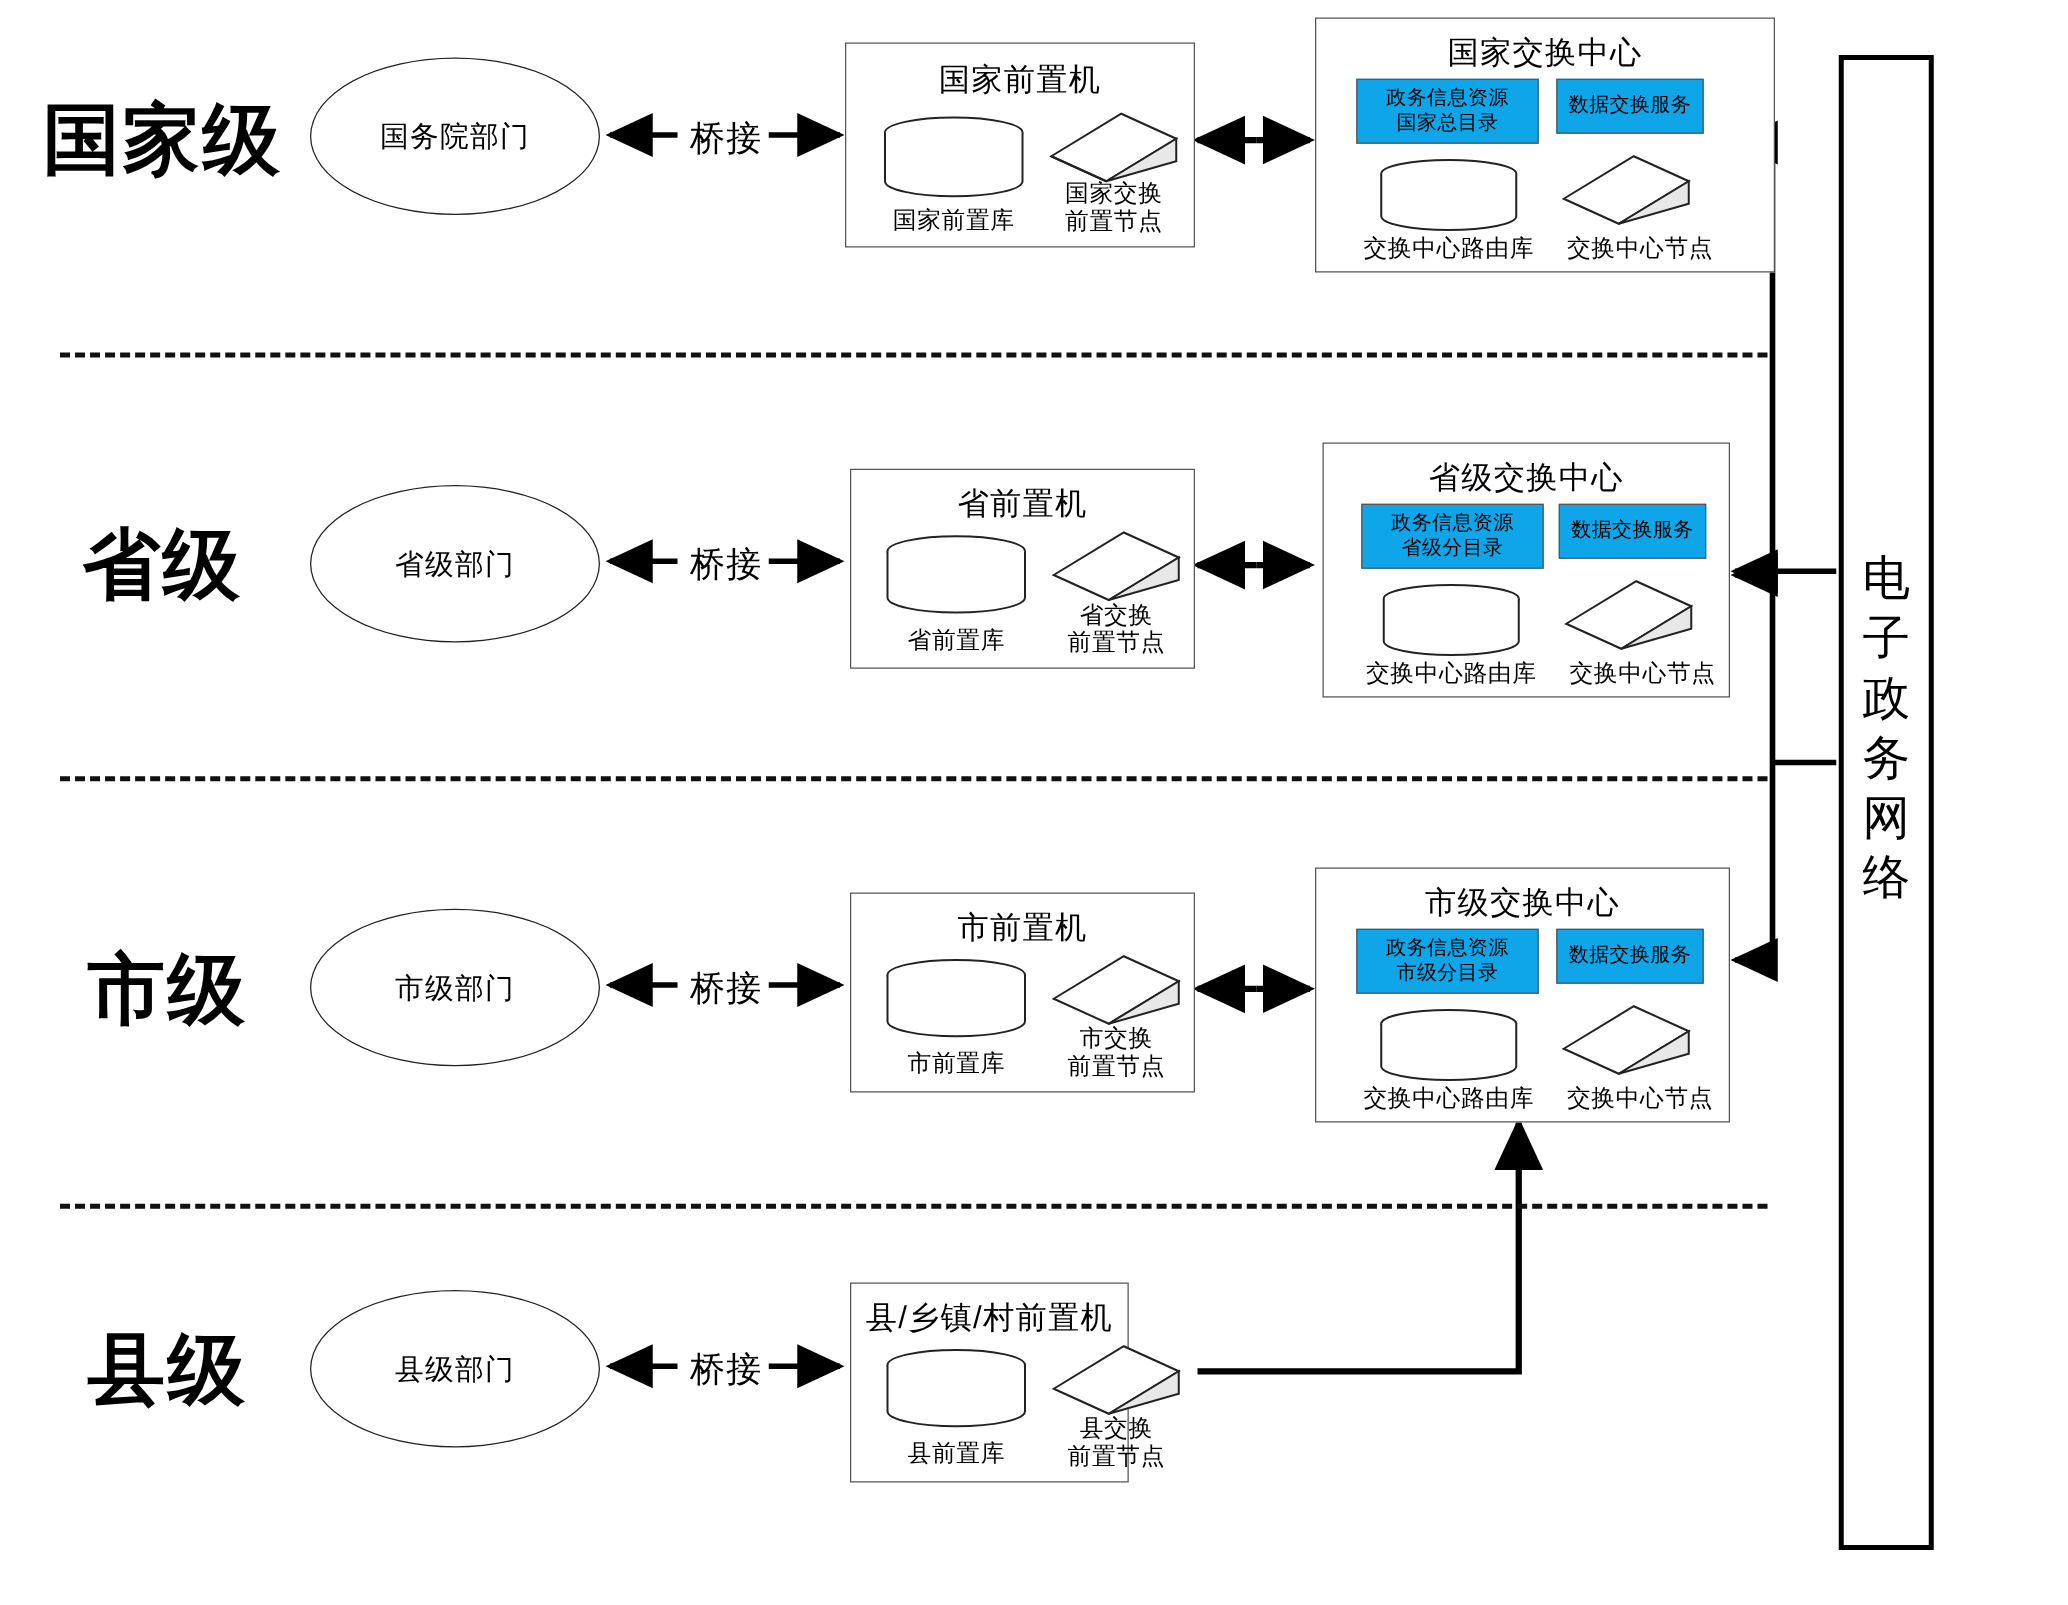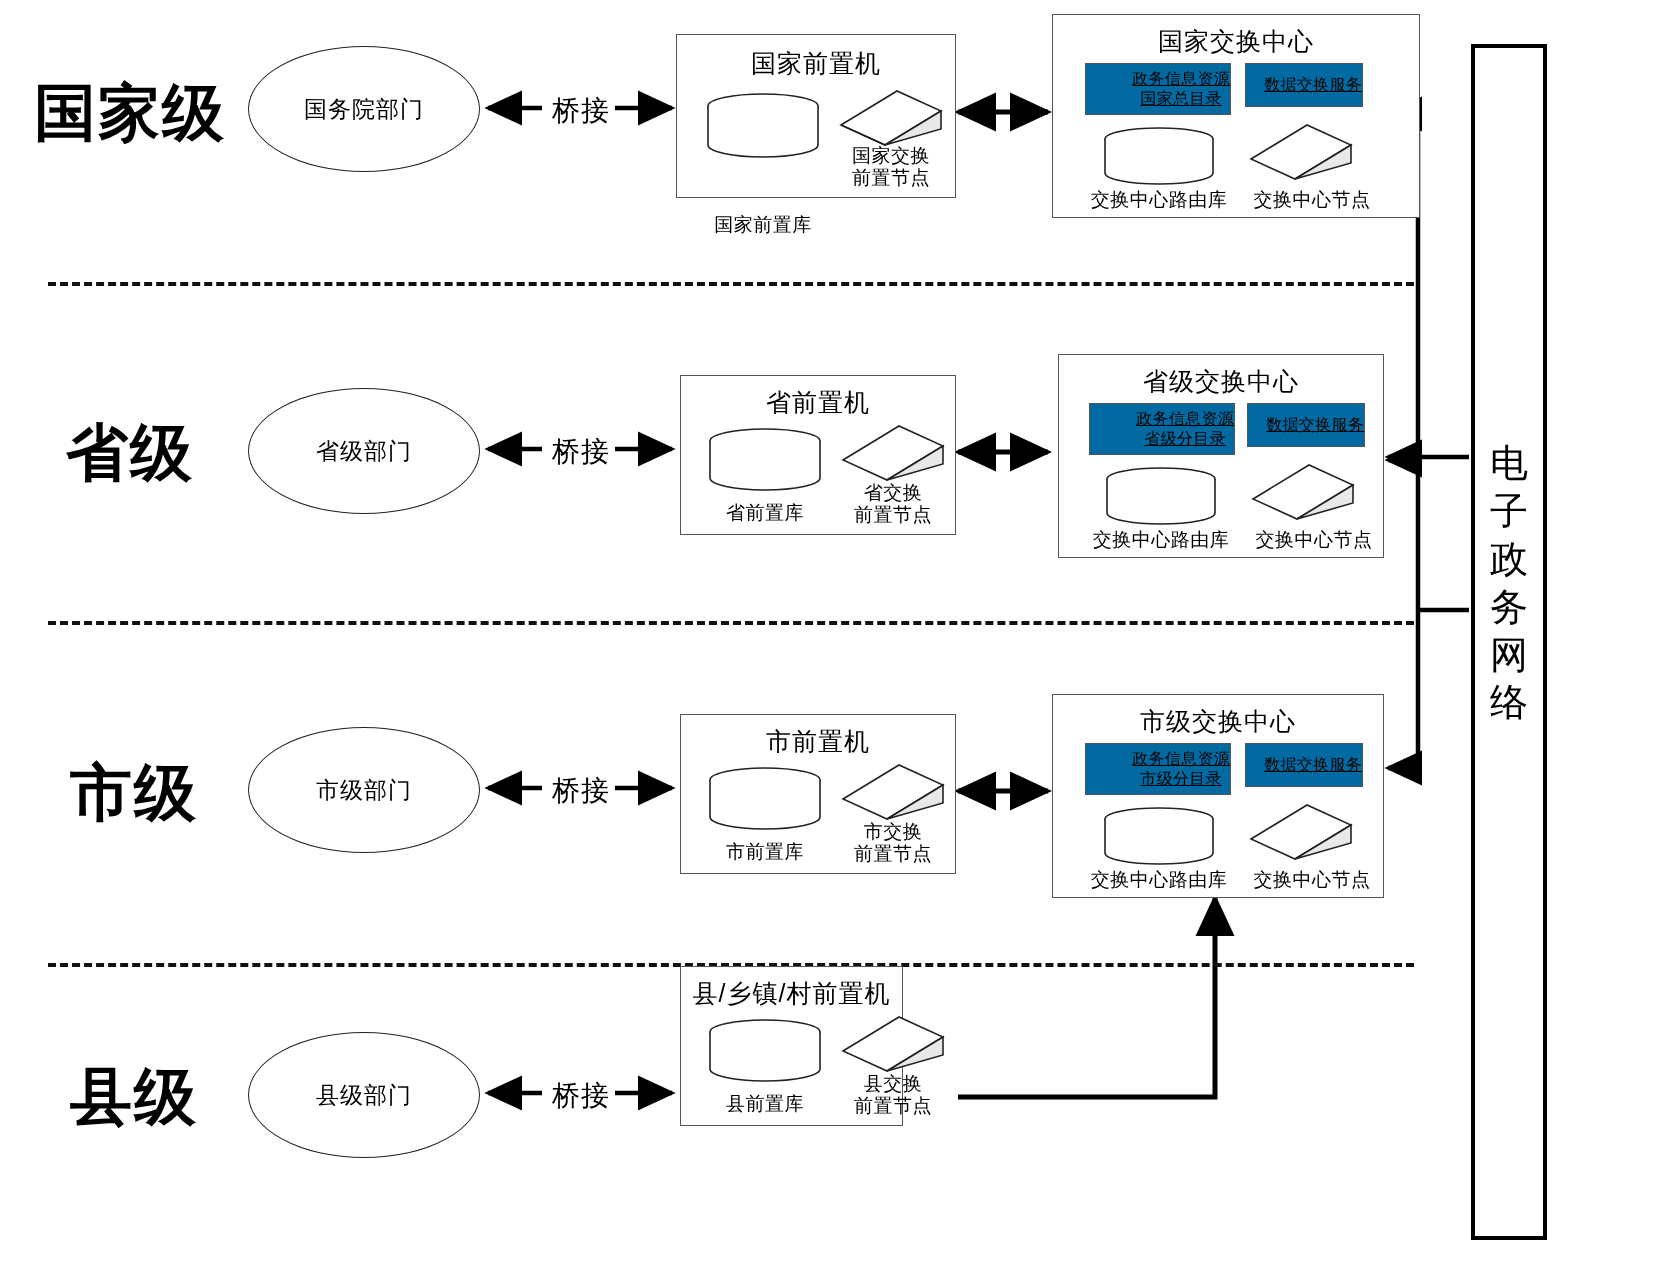--- a/index.html
+++ b/index.html
@@ -28,23 +28,23 @@
 
   
   .prism{position:absolute;}
   .prism svg{display:block;overflow:visible;}
 
   .cap{position:absolute;text-align:center;font-size:19px;line-height:1.15;
       white-space:nowrap;letter-spacing:0.5px;}
   .cap.two{line-height:1.18;}
 
   
-  .svcbox{position:absolute;border:1.5px solid #555;background:#0369a1;
+  .svcbox{position:absolute;border:1.5px solid #555;background:#0ea5e9;
       box-sizing:border-box;display:flex;align-items:center;
-      justify-content:flex-end;text-align:center;text-decoration:underline;}
+      justify-content:center;text-align:center;}
   .svcbox span{font-size:16px;line-height:1.25;white-space:pre-line;letter-spacing:0.3px;}
 
   
   .sep{position:absolute;height:0;border-top:4px dashed #111;}
 
   
   .bridge-label{position:absolute;font-size:28px;white-space:nowrap;
       letter-spacing:1px;background:#fff;padding:0 3px;}
 
   
@@ -126,21 +126,21 @@
 
   <div class="abs box" style="left:676px;top:34px;width:280px;height:164px;">
     <div class="box-title" style="top:12px;">国家前置机</div>
 
     <div class="cyl" style="left:28px;top:58px;">
       <svg width="116" height="68" viewBox="0 0 116 68">
         <ellipse cx="58" cy="13" rx="55" ry="12" fill="#fff" stroke="#222" stroke-width="1.6"></ellipse>
         <path d="M3,13 L3,52 A55,12 0 0,0 113,52 L113,13" fill="#fff" stroke="#222" stroke-width="1.6"></path>
       </svg>
     </div>
-    <div class="cap" style="left:10px;top:131px;width:152px;margin-top:48px;">国家前置库</div>
+    <div class="cap" style="left:10px;top:131px;width:152px;">国家前置库</div>
 
     <div class="prism" style="left:158px;top:50px;">
       <svg width="112" height="66" viewBox="0 0 112 66">
         <polygon points="6,40 62,6 106,26 50,60" fill="#fff" stroke="#222" stroke-width="1.6"></polygon>
         <polygon points="50,60 106,26 106,44 50,60" fill="#e8e8e8" stroke="#222" stroke-width="1.6"></polygon>
         <polygon points="6,40 50,60 50,60 6,40" fill="#fff" stroke="#222" stroke-width="1.6"></polygon>
         <path d="M6,40 L6,40" stroke="#222" stroke-width="1.6"></path>
       </svg>
     </div>
     <div class="cap two" style="left:152px;top:110px;width:124px;">
@@ -296,21 +296,21 @@
   </div>
 
   <div class="bridge-label" style="left:549px;top:772px;">桥接</div>
 
   <div class="abs level-label" style="left:70px;top:1066px;">县级</div>
 
   <div class="abs ellipse" style="left:248px;top:1032px;width:230px;height:124px;">
     <span>县级部门</span>
   </div>
 
-  <div class="abs box" style="left:680px;top:966px;width:223px;height:160px;">
+  <div class="abs box" style="left:680px;top:1026px;width:223px;height:160px;">
     <div class="box-title" style="top:10px;">县/乡镇/村前置机</div>
 
     <div class="cyl" style="left:26px;top:52px;">
       <svg width="116" height="68" viewBox="0 0 116 68">
         <ellipse cx="58" cy="13" rx="55" ry="12" fill="#fff" stroke="#222" stroke-width="1.6"></ellipse>
         <path d="M3,13 L3,50 A55,12 0 0,0 113,50 L113,13" fill="#fff" stroke="#222" stroke-width="1.6"></path>
       </svg>
     </div>
     <div class="cap" style="left:8px;top:126px;width:152px;">县前置库</div>
 

